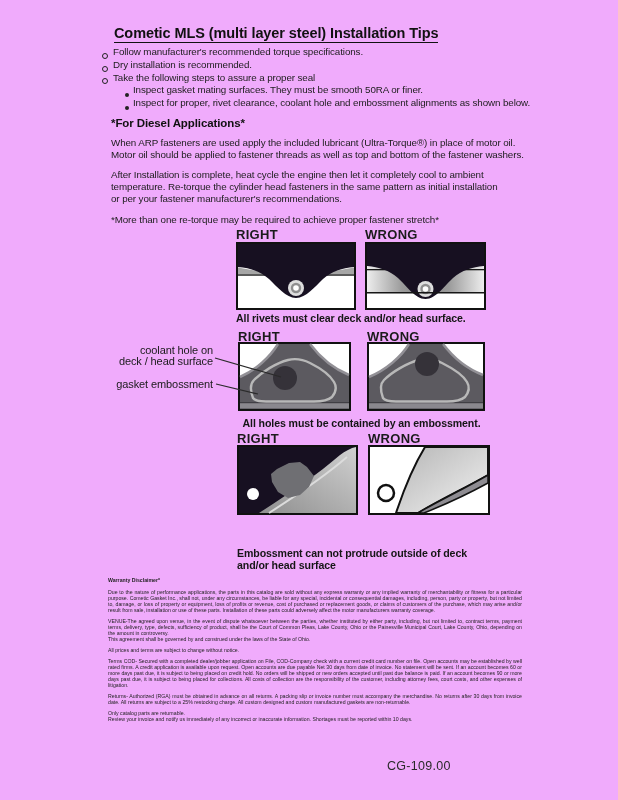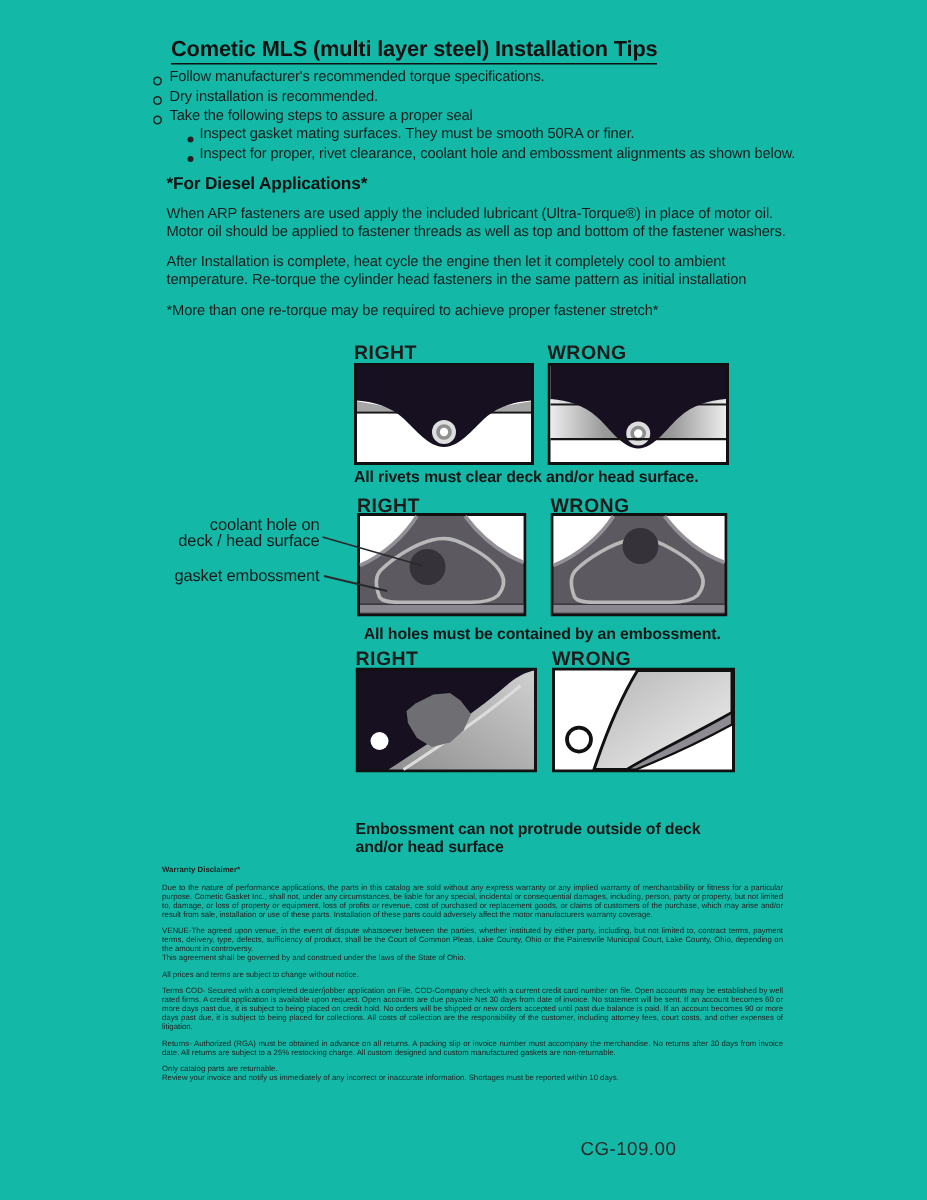--- a/index.html
+++ b/index.html
@@ -1,24 +1,24 @@
 <!DOCTYPE html>
 <html><head>
 <meta charset="utf-8">
 <style>
   html,body{margin:0;padding:0;background:#fff;}
-  .page{position:relative;width:618px;height:800px;background:#14b8a6;overflow:hidden;
+  .page{position:relative;width:618px;height:800px;background:#f0abfc;overflow:hidden;
         font-family:"Liberation Sans","DejaVu Sans",sans-serif;color:#1c1c1c;}
   .abs{position:absolute;}
 
   .title{font-size:14.5px;font-weight:bold;color:#111;display:inline-block;
          border-bottom:1.6px solid #111;padding-bottom:1px;letter-spacing:-0.1px;}
 
   .tips{font-size:9.8px;line-height:12.8px;letter-spacing:-0.1px;width:500px;}
-  .tip-row{display:flex;align-items:center;}
+  .tip-row{display:flex;align-items:flex-end;}
   .b-o{width:4px;height:4px;border:1px solid #222;border-radius:50%;margin:3.5px 5px 0 0;flex:0 0 auto;}
   .sub{margin-left:23px;}
   .b-f{width:4px;height:4px;background:#222;border-radius:50%;margin:4px 4px 0 0;flex:0 0 auto;}
 
   .diesel{width:500px;font-size:9.8px;line-height:12.2px;letter-spacing:-0.1px;}
   .diesel h2{font-size:11.5px;font-weight:bold;margin:0 0 8px 0;color:#111;}
   .diesel .para{margin:0 0 7px 0;}
 
   .fig-label{font-size:13px;font-weight:bold;color:#1b1b1b;text-align:left;letter-spacing:0.3px;}
   .fig-caption{font-size:10.6px;font-weight:bold;color:#161616;letter-spacing:-0.1px;line-height:12px;}
@@ -66,20 +66,21 @@
 
   <div class="abs diesel" style="left:111px;top:117px;">
     <h2>*For Diesel Applications*</h2>
     <div class="para">
       <div>When ARP fasteners are used apply the included lubricant (Ultra-Torque®) in place of motor oil.</div>
       <div>Motor oil should be applied to fastener threads as well as top and bottom of the fastener washers.</div>
     </div>
     <div class="para">
       <div>After Installation is complete, heat cycle the engine then let it completely cool to ambient</div>
       <div>temperature. Re-torque the cylinder head fasteners in the same pattern as initial installation</div>
+      <div>or per your fastener manufacturer's recommendations.</div>
     </div>
     <div class="para" style="margin-top:9px;">*More than one re-torque may be required to achieve proper fastener stretch*</div>
   </div>
 
   <div class="abs fig-label" style="left:236px;top:227px;width:120px;">RIGHT</div>
   <div class="abs fig-label" style="left:365px;top:227px;width:121px;">WRONG</div>
 
   <svg class="abs fig-svg" style="left:236px;top:242px;" width="120" height="68" viewBox="0 0 120 68">
     <rect x="1" y="1" width="118" height="66" fill="#ffffff" stroke="#111" stroke-width="2"></rect>
     <rect x="2" y="32.2" width="116" height="1.5" fill="#161616"></rect>

